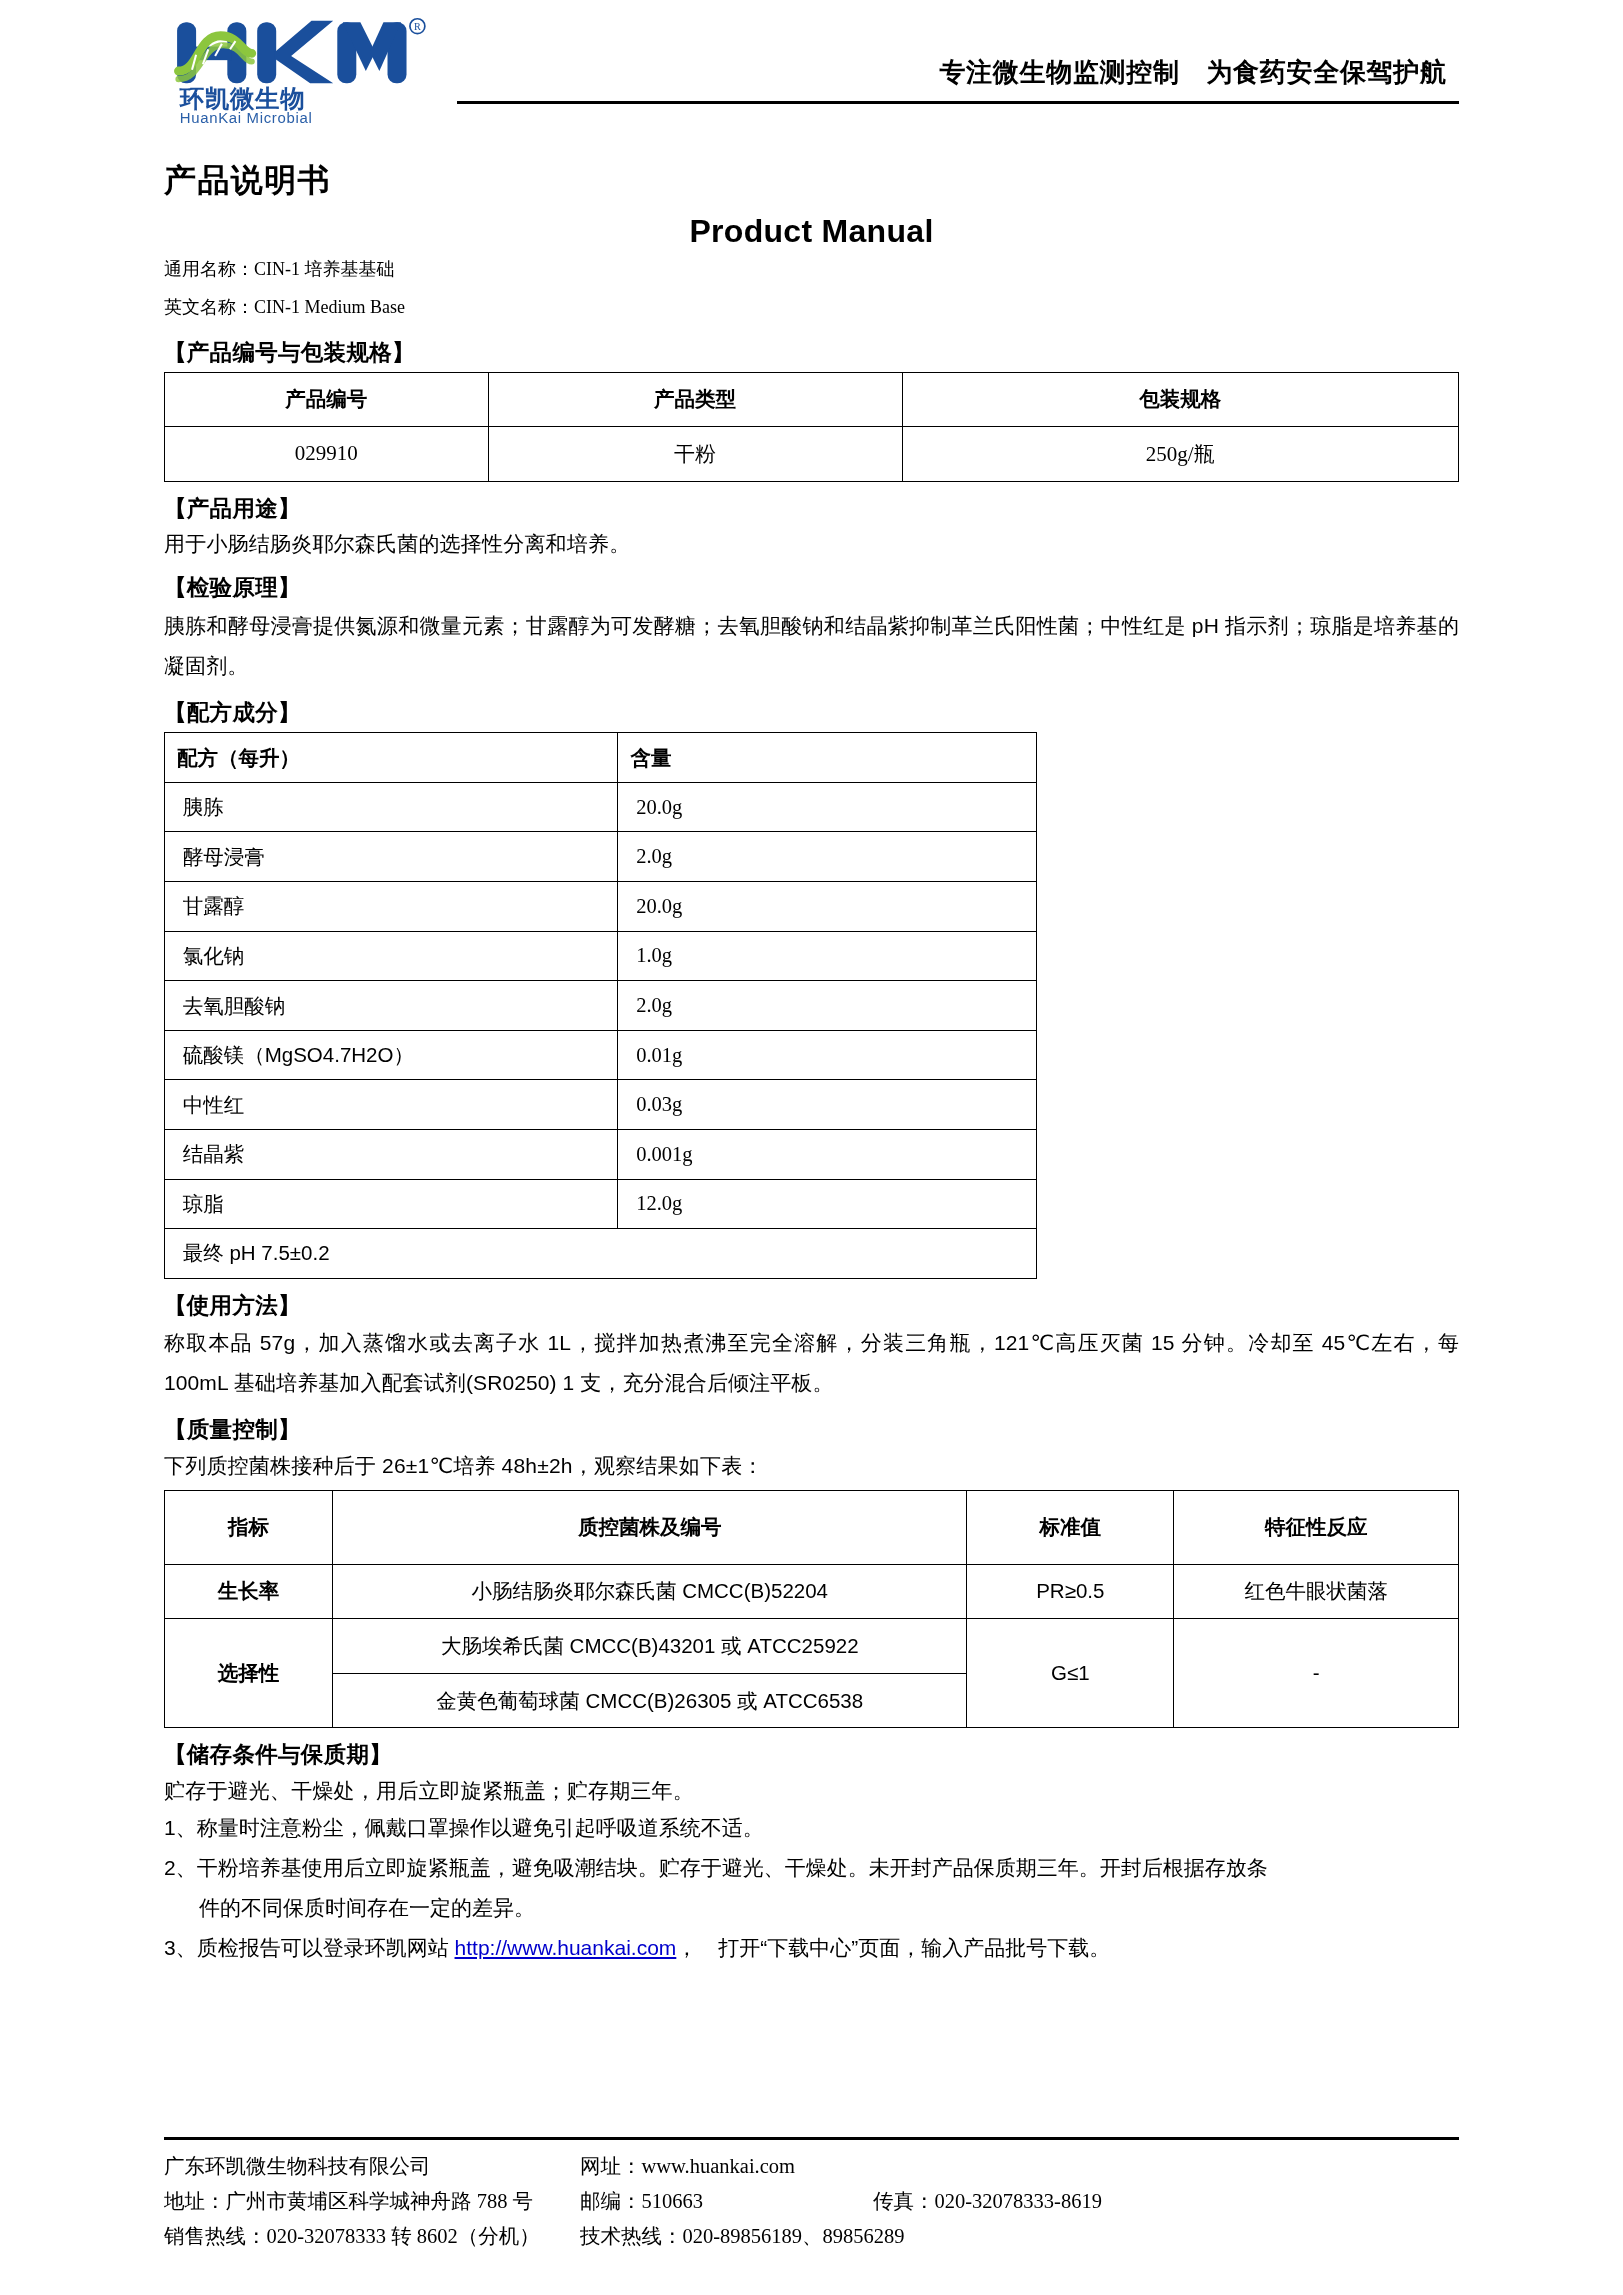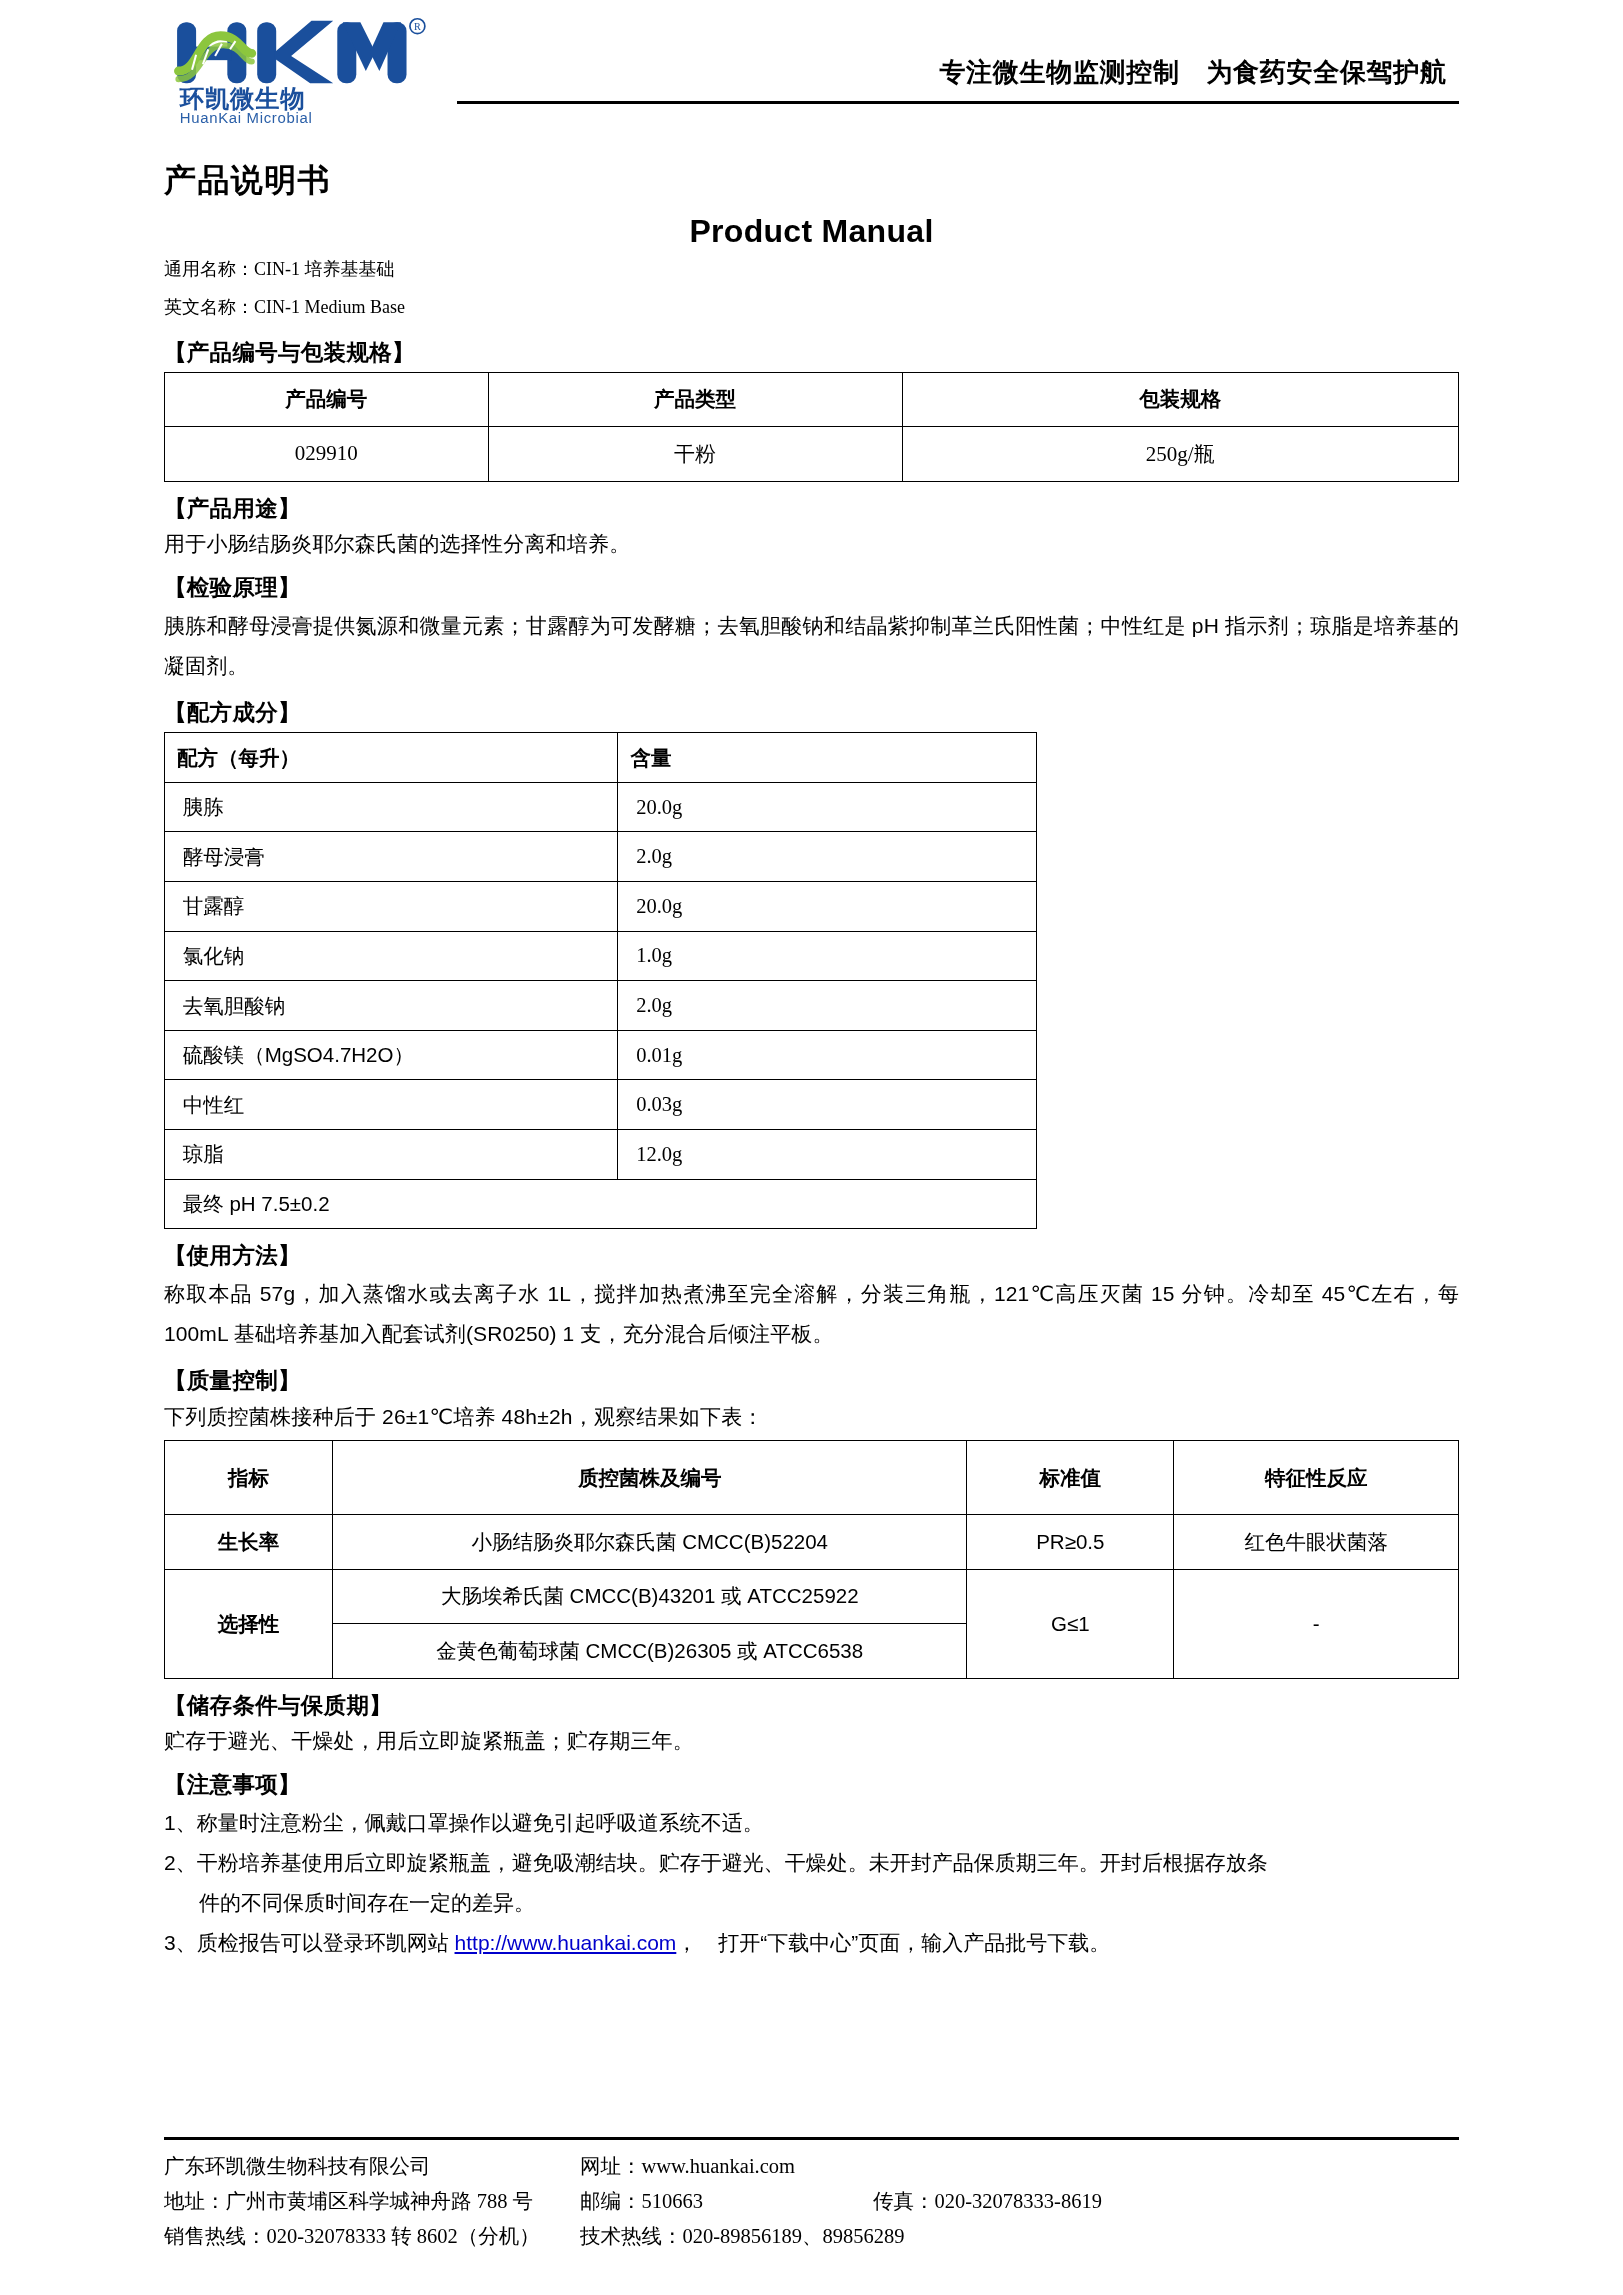--- a/index.html
+++ b/index.html
@@ -340,20 +340,24 @@
         <td class="cn">去氧胆酸钠</td>
         <td class="num">2.0g</td>
       </tr>
       <tr>
         <td class="cn">硫酸镁（MgSO4.7H2O）</td>
         <td class="num">0.01g</td>
       </tr>
       <tr>
         <td class="cn">中性红</td>
         <td class="num">0.03g</td>
+      </tr>
+      <tr>
+        <td class="cn">结晶紫</td>
+        <td class="num">0.001g</td>
       </tr>
       <tr>
         <td class="cn">琼脂</td>
         <td class="num">12.0g</td>
       </tr>
       <tr>
         <td class="ph" colspan="2">最终 pH 7.5±0.2</td>
       </tr>
     </tbody>
   </table>
@@ -393,21 +397,20 @@
       </tr>
       <tr>
         <td>金黄色葡萄球菌 CMCC(B)26305 或 ATCC6538</td>
       </tr>
     </tbody>
   </table>
 
   <div class="sec-head">【储存条件与保质期】</div>
   <div class="body-line">贮存于避光、干燥处，用后立即旋紧瓶盖；贮存期三年。</div>
 
-  <div class="sec-head">【注意事项】</div>
 
   <div class="note">
     <span>1、</span><span>称量时注意粉尘，佩戴口罩操作以避免引起呼吸道系统不适。</span>
   </div>
 
   <div class="note">
     <span>2、</span><span>干粉培养基使用后立即旋紧瓶盖，避免吸潮结块。贮存于避光、干燥处。未开封产品保质期三年。开封后根据存放条</span>
     <span class="cont">件的不同保质时间存在一定的差异。</span>
   </div>
 

